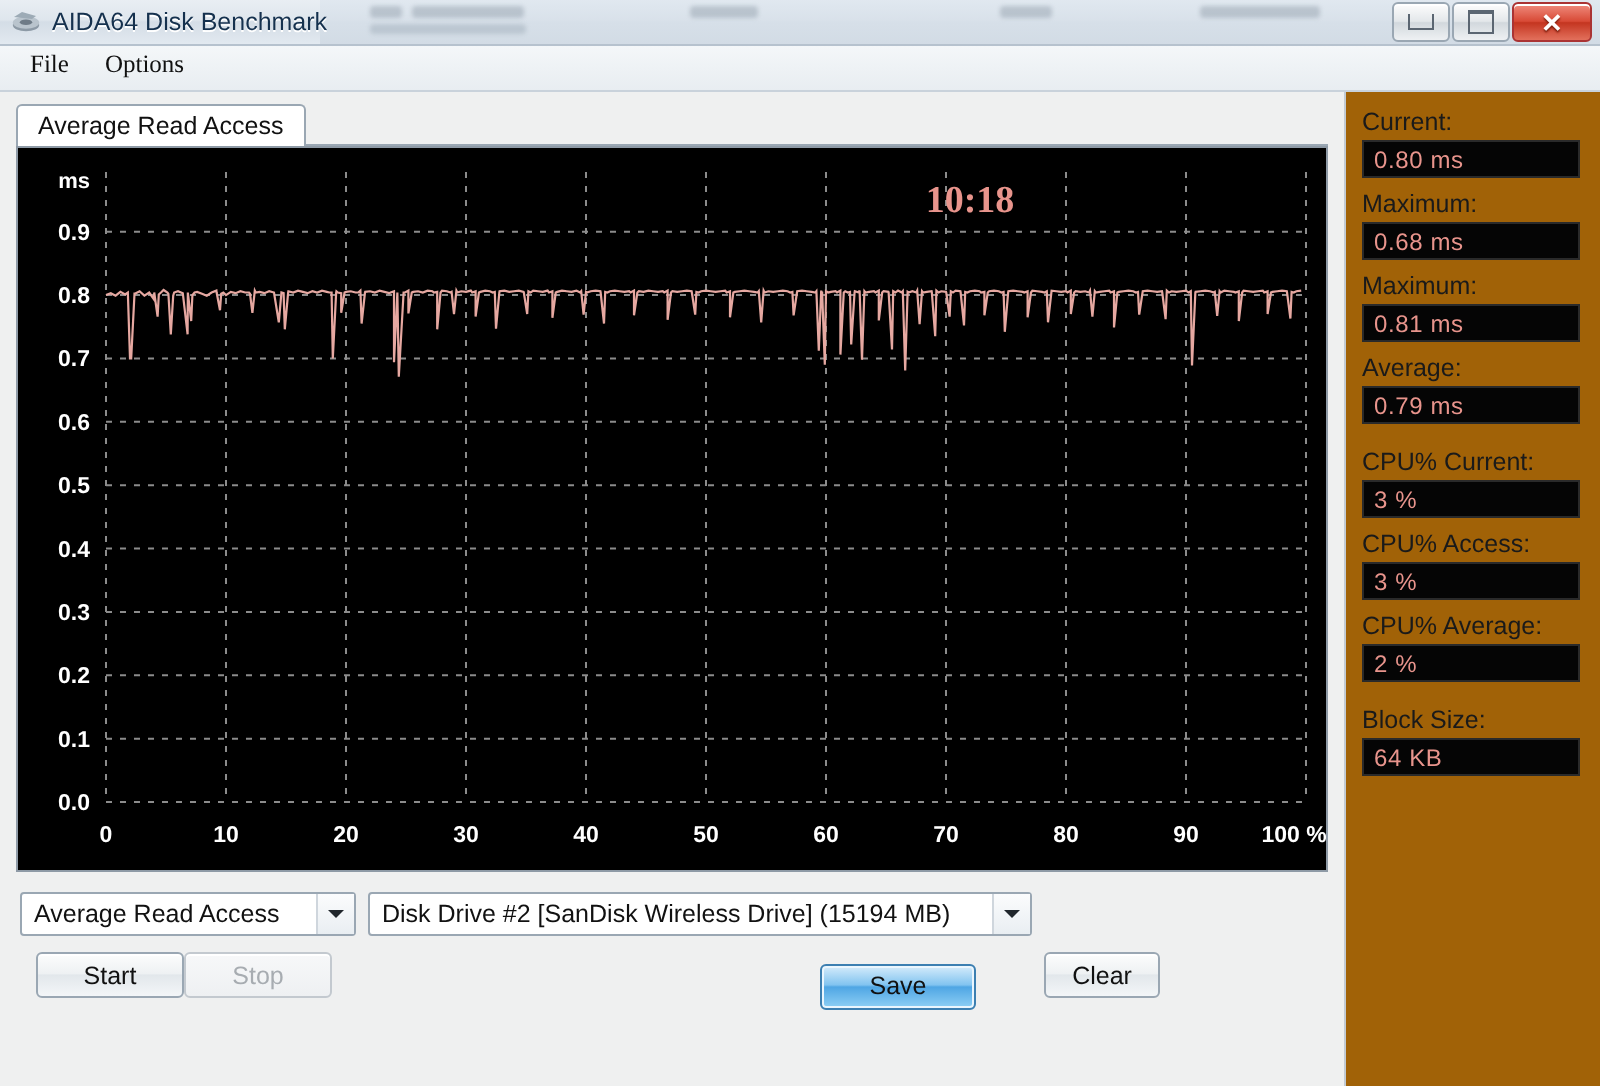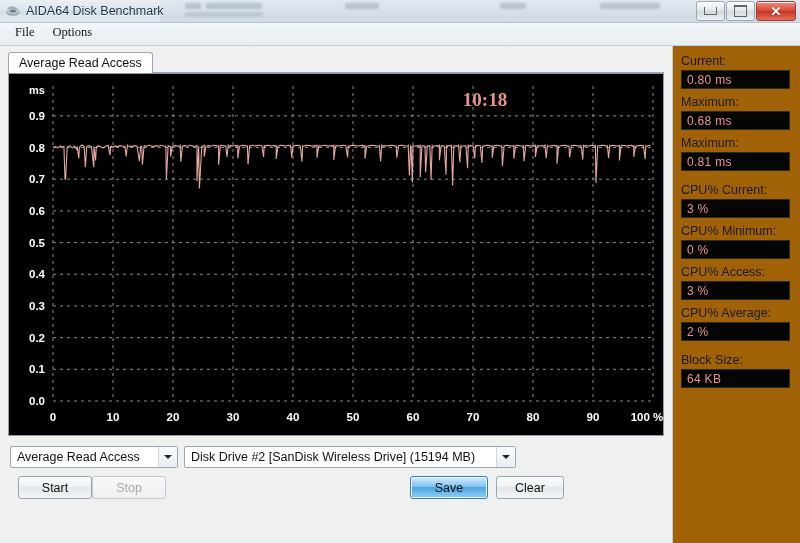--- a/index.html
+++ b/index.html
@@ -98,39 +98,39 @@
   .combo .cbtext{padding-left:6px;font-size:12.5px;color:#111;white-space:nowrap;overflow:hidden;}
   .combo .cbarrow{
     position:absolute;right:0;top:0;bottom:0;width:18px;
     display:flex;align-items:center;justify-content:center;
     border-left:1px solid #cfd6dd;
     background:linear-gradient(to bottom,#fbfcfd,#e9eef2);
   }
   .arrow-d{width:0;height:0;border-left:4px solid transparent;border-right:4px solid transparent;border-top:4px solid #20262c;}
   .combo-mode{width:168px;}
   .combo-drive{width:332px;}
-  .row2{display:flex;align-items:flex-end;margin-top:8px;position:relative;}
+  .row2{display:flex;align-items:center;margin-top:8px;position:relative;}
   .btn{
     height:23px;width:74px;box-sizing:border-box;
     border:1px solid #9aa7b3;border-radius:3px;
     background:linear-gradient(to bottom,#fcfdfd,#eef1f3 47%,#e2e7eb 50%,#f3f6f8);
     font-size:12.5px;color:#111;display:flex;align-items:center;justify-content:center;
     box-shadow:inset 0 1px 0 #fff;
   }
   .btn.disabled{color:#a7acb1;background:linear-gradient(to bottom,#f7f8f9,#eef0f2);border-color:#c3c9cf;}
   .btn.primary{
     border:1px solid #3c7fb1;
     background:linear-gradient(to bottom,#d6ecfb,#82c4f0 45%,#4fa6e4 50%,#8fd0f5);
     box-shadow:inset 0 0 0 1px #eaf6fe;
     margin-top:11px;
   }
   .btn-start{margin-left:8px;}
   .btn-stop{margin-left:0;}
   .btn-save{position:absolute;left:400px;width:78px;}
-  .btn-clear{position:absolute;left:486px;width:68px;}
+  .btn-clear{position:absolute;left:512px;width:58px;}
   
   .right-pane{
     flex:1;border-left:1px solid #c3cbd3;background:#a16207;
     padding:8px 10px 0 8px;box-sizing:border-box;
   }
   .stat{margin-bottom:6px;}
   .stat-label{font-size:12.5px;color:#1a1a1a;margin-bottom:2px;}
   .stat-value{
     height:19px;background:#050505;border:1px solid #2a2a2a;
     display:flex;align-items:center;padding-left:5px;box-sizing:border-box;
@@ -277,29 +277,29 @@
             <div class="stat-value">0.80 ms</div>
           </div>
           <div class="stat">
             <div class="stat-label">Maximum:</div>
             <div class="stat-value">0.68 ms</div>
           </div>
           <div class="stat">
             <div class="stat-label">Maximum:</div>
             <div class="stat-value">0.81 ms</div>
           </div>
+          <div class="stat">
+            <div class="stat-label">Average:</div>
+            <div class="stat-value">0.79 ms</div>
+          </div>
           <div class="stat gap">
             <div class="stat-label">CPU% Current:</div>
             <div class="stat-value">3 %</div>
           </div>
           <div class="stat">
-            <div class="stat-label">CPU% Minimum:</div>
-            <div class="stat-value">0 %</div>
-          </div>
-          <div class="stat">
             <div class="stat-label">CPU% Access:</div>
             <div class="stat-value">3 %</div>
           </div>
           <div class="stat">
             <div class="stat-label">CPU% Average:</div>
             <div class="stat-value">2 %</div>
           </div>
           <div class="stat gap">
             <div class="stat-label">Block Size:</div>
             <div class="stat-value">64 KB</div>

